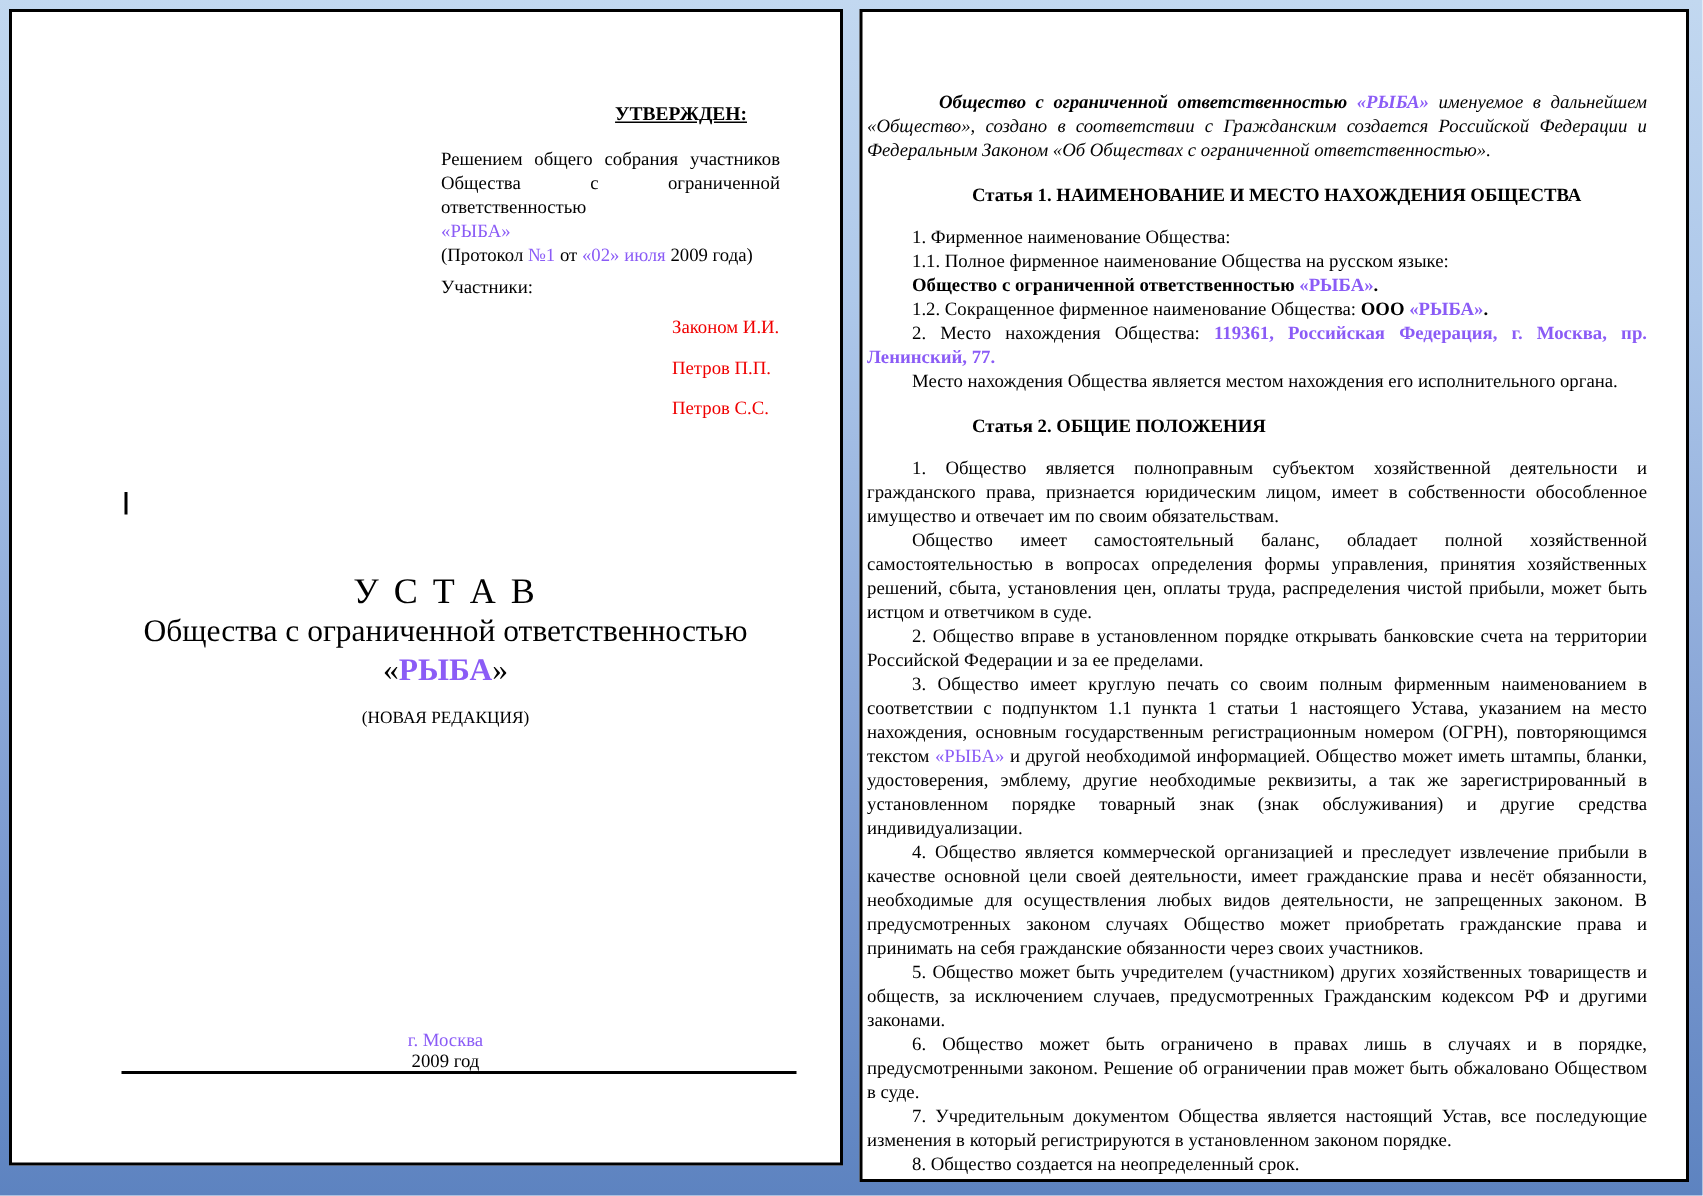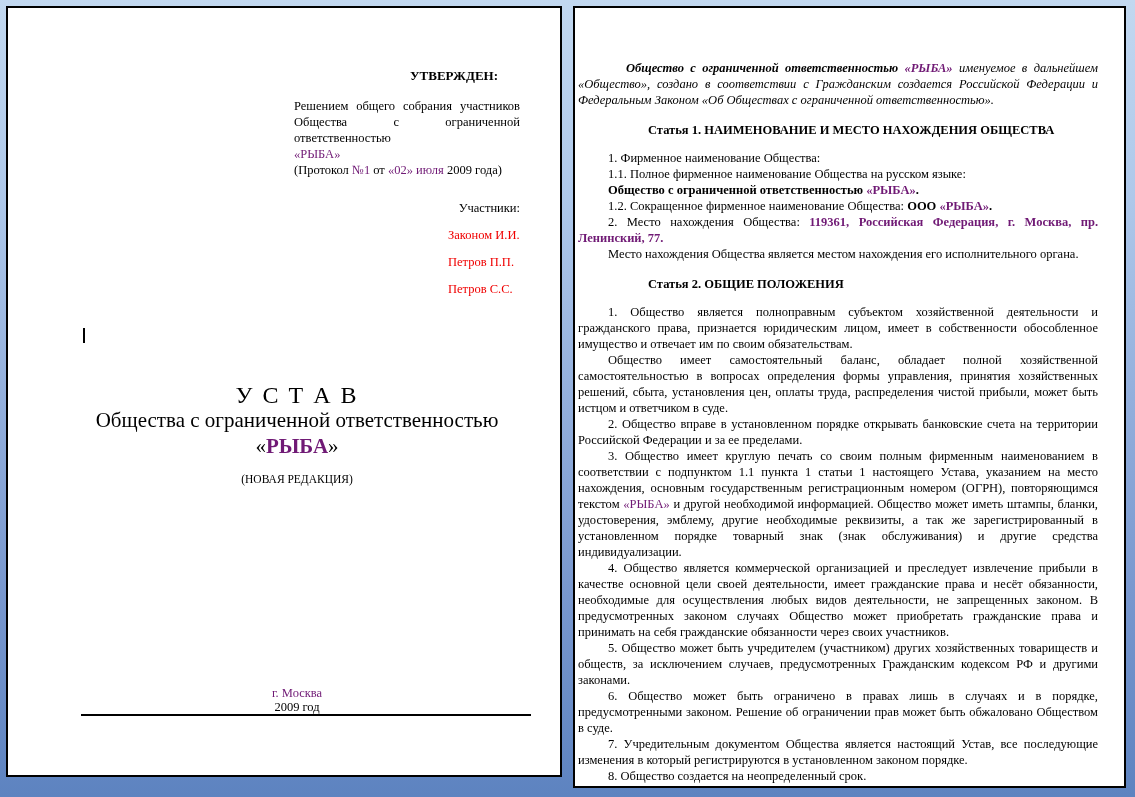--- a/index.html
+++ b/index.html
@@ -5,31 +5,31 @@
   html,body{margin:0;padding:0;}
   body{
     width:1135px;height:797px;position:relative;overflow:hidden;
     background:linear-gradient(180deg,#c2d8f0 0%,#aec8ea 25%,#93afdc 50%,#7897ce 75%,#5d83c0 100%);
     font-family:"Liberation Serif","DejaVu Serif",serif;
     color:#000;
   }
   .page{position:absolute;background:#fff;border:2px solid #000;box-sizing:border-box;}
   #page1{left:6px;top:6px;width:556px;height:771px;}
   #page2{left:573px;top:6px;width:553px;height:782px;}
-  .red{color:#701a75;}
+  .red{color:#8b5cf6;}
   .b{font-weight:bold;}
   .i{font-style:italic;}
-  .u{}
+  .u{text-decoration:underline;}
 
   
   .caret{position:absolute;left:75px;top:320px;width:2px;height:15px;background:#000;}
   .approval{position:absolute;left:286px;top:60px;width:226px;font-size:12.5px;line-height:16px;}
   .approval-title{font-size:13px;text-align:right;padding-right:22px;margin-bottom:14px;}
   .jline{text-align:justify;text-align-last:justify;}
-  .participants-label{margin-top:22px;text-align:right;}
+  .participants-label{margin-top:5px;}
   .participant{color:#f00000;margin-left:154px;margin-top:11px;line-height:16px;}
   .title-block{position:absolute;left:68px;top:375px;width:442px;text-align:center;}
   .charter-title{font-size:24px;line-height:24px;letter-spacing:2px;}
   .charter-subtitle{font-size:21px;line-height:26px;}
   .charter-company{font-size:21px;line-height:26px;}
   .edition{font-size:11.5px;margin-top:14px;}
   .footer-block{position:absolute;left:68px;top:678px;width:442px;text-align:center;font-size:12.5px;line-height:14px;}
   .footer-rule{position:absolute;left:73px;top:706px;width:450px;border-top:2px solid #000;}
 
   

